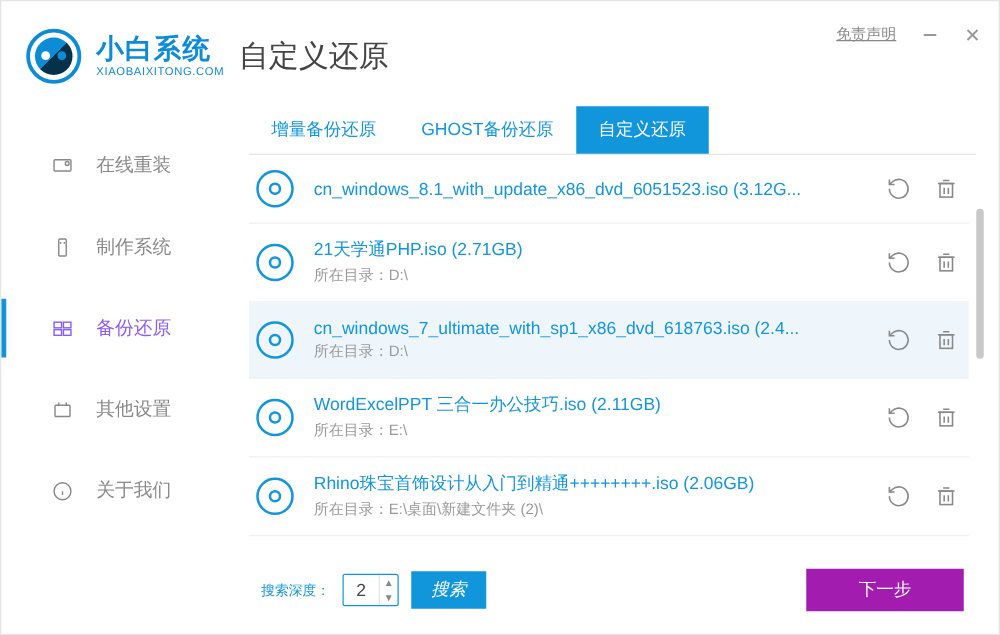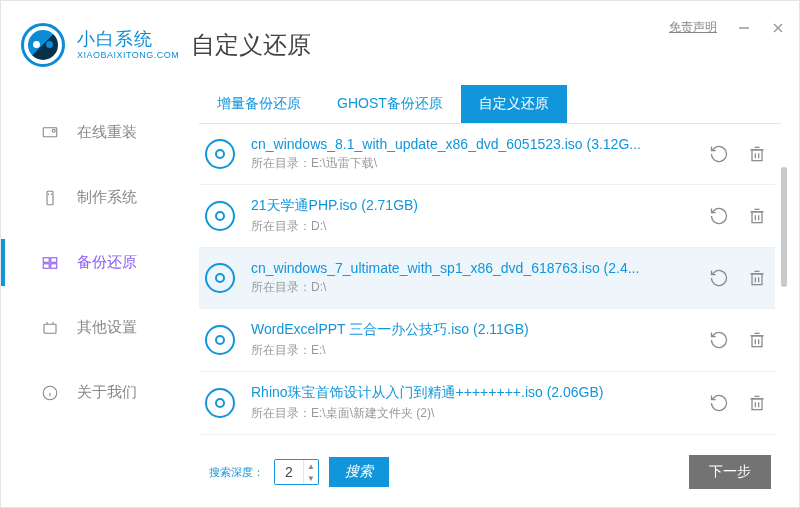--- a/index.html
+++ b/index.html
@@ -10,21 +10,21 @@
 .titlebar .win-btn { width: 14px; height: 14px; display: flex; align-items: center; justify-content: center; cursor: pointer; color: #999; }
 
 .header { display: flex; align-items: center; padding: 22px 0 18px 20px; }
 .logo-wrap { display: flex; align-items: center; gap: 12px; width: 170px; }
 .logo-circle { width: 44px; height: 44px; border-radius: 50%; border: 3px solid #0d8cd6; display: flex; align-items: center; justify-content: center; position: relative; background: #fff; }
 .logo-inner { width: 30px; height: 30px; border-radius: 50%; background: linear-gradient(135deg, #0d8cd6 50%, #05324a 50%); position: relative; }
 .logo-inner::before, .logo-inner::after { content: ''; position: absolute; width: 7px; height: 7px; border-radius: 50%; background: #fff; top: 11px; }
 .logo-inner::before { left: 5px; }
 .logo-inner::after { right: 5px; background: #0d8cd6; }
 .brand-text { display: flex; flex-direction: column; }
-.brand-main { font-size: 18px; font-weight: normal; color: #0d8cd6; letter-spacing: 1px; line-height: 1; }
+.brand-main { font-size: 22px; font-weight: bold; color: #0d8cd6; letter-spacing: 1px; line-height: 1; }
 .brand-sub { font-size: 9px; color: #0d8cd6; letter-spacing: 0.5px; margin-top: 2px; }
 .page-title { font-size: 24px; color: #444; font-weight: 300; }
 
 .body-wrap { display: flex; height: calc(100% - 88px); }
 
 .sidebar { width: 190px; padding-top: 24px; position: relative; text-align: right; }
 .sidebar-item { display: flex; align-items: center; gap: 18px; padding: 14px 0 14px 40px; font-size: 15px; color: #888; cursor: pointer; position: relative; margin-bottom: 18px; }
 .sidebar-item.active { color: #8b5cf6; padding-left: 40px; }
 .sidebar-item.active::before { content: ''; position: absolute; left: 0; top: 0; bottom: 0; width: 4px; background: #1296db; }
 .side-icon { width: 18px; height: 18px; display: flex; align-items: center; justify-content: center; }
@@ -51,21 +51,21 @@
 .scrollbar-thumb { width: 6px; height: 120px; background: #c9c9c9; border-radius: 3px; position: absolute; top: 30px; }
 
 .footer { display: flex; align-items: center; padding: 14px 10px 14px 10px; gap: 10px; }
 .footer-label { font-size: 11px; color: #1296db; }
 .depth-input { display: flex; align-items: center; border: 1px solid #1296db; border-radius: 2px; overflow: hidden; }
 .depth-input input { width: 28px; border: none; text-align: center; font-size: 14px; color: #444; outline: none; padding: 4px 0; }
 .depth-input .steppers { display: flex; flex-direction: column; border-left: 1px solid #e5e5e5; }
 .depth-input .step { width: 14px; height: 12px; font-size: 8px; display: flex; align-items: center; justify-content: center; cursor: pointer; color: #888; }
 .search-btn { background: #1296db; color: #fff; border: none; padding: 6px 16px; font-size: 14px; cursor: pointer; font-style: italic; }
 .spacer { flex: 1; }
-.next-btn { background: #737373; color: #fff; border: none; padding: 8px 20px; font-size: 14px; cursor: pointer; }
+.next-btn { background: #a21caf; color: #fff; border: none; padding: 8px 42px; font-size: 14px; cursor: pointer; }
 </style>
 </head>
 <body>
 
 <div class="titlebar">
   <span class="disclaimer">免责声明</span>
   <span class="win-btn">
     <svg viewBox="0 0 14 14">
         <line x1="2" y1="7" x2="12" y2="7" stroke="currentColor" stroke-width="1.5"></line>
       </svg>
@@ -150,21 +150,20 @@
       <div class="tab">增量备份还原</div>
       <div class="tab">GHOST备份还原</div>
       <div class="tab active">自定义还原</div>
     </div>
 
     <div class="list-container" id="list-container">
         <div class="list-item">
           <div class="disc-icon"></div>
           <div class="item-text">
             <div class="item-title">cn_windows_8.1_with_update_x86_dvd_6051523.iso (3.12G...</div>
-            <div class="item-path">所在目录：E:\迅雷下载\</div>
           </div>
           <div class="item-actions">
             <div class="act-btn"><svg viewBox="0 0 24 24">
                 <path d="M3 12a9 9 0 1 0 3-6.7L3 8"></path>
                 <polyline points="3 3 3 8 8 8"></polyline>
               </svg></div>
             <div class="act-btn"><svg viewBox="0 0 24 24">
                 <rect x="6" y="7" width="12" height="13"></rect>
                 <line x1="4" y1="7" x2="20" y2="7"></line>
                 <line x1="10" y1="11" x2="10" y2="17"></line>

